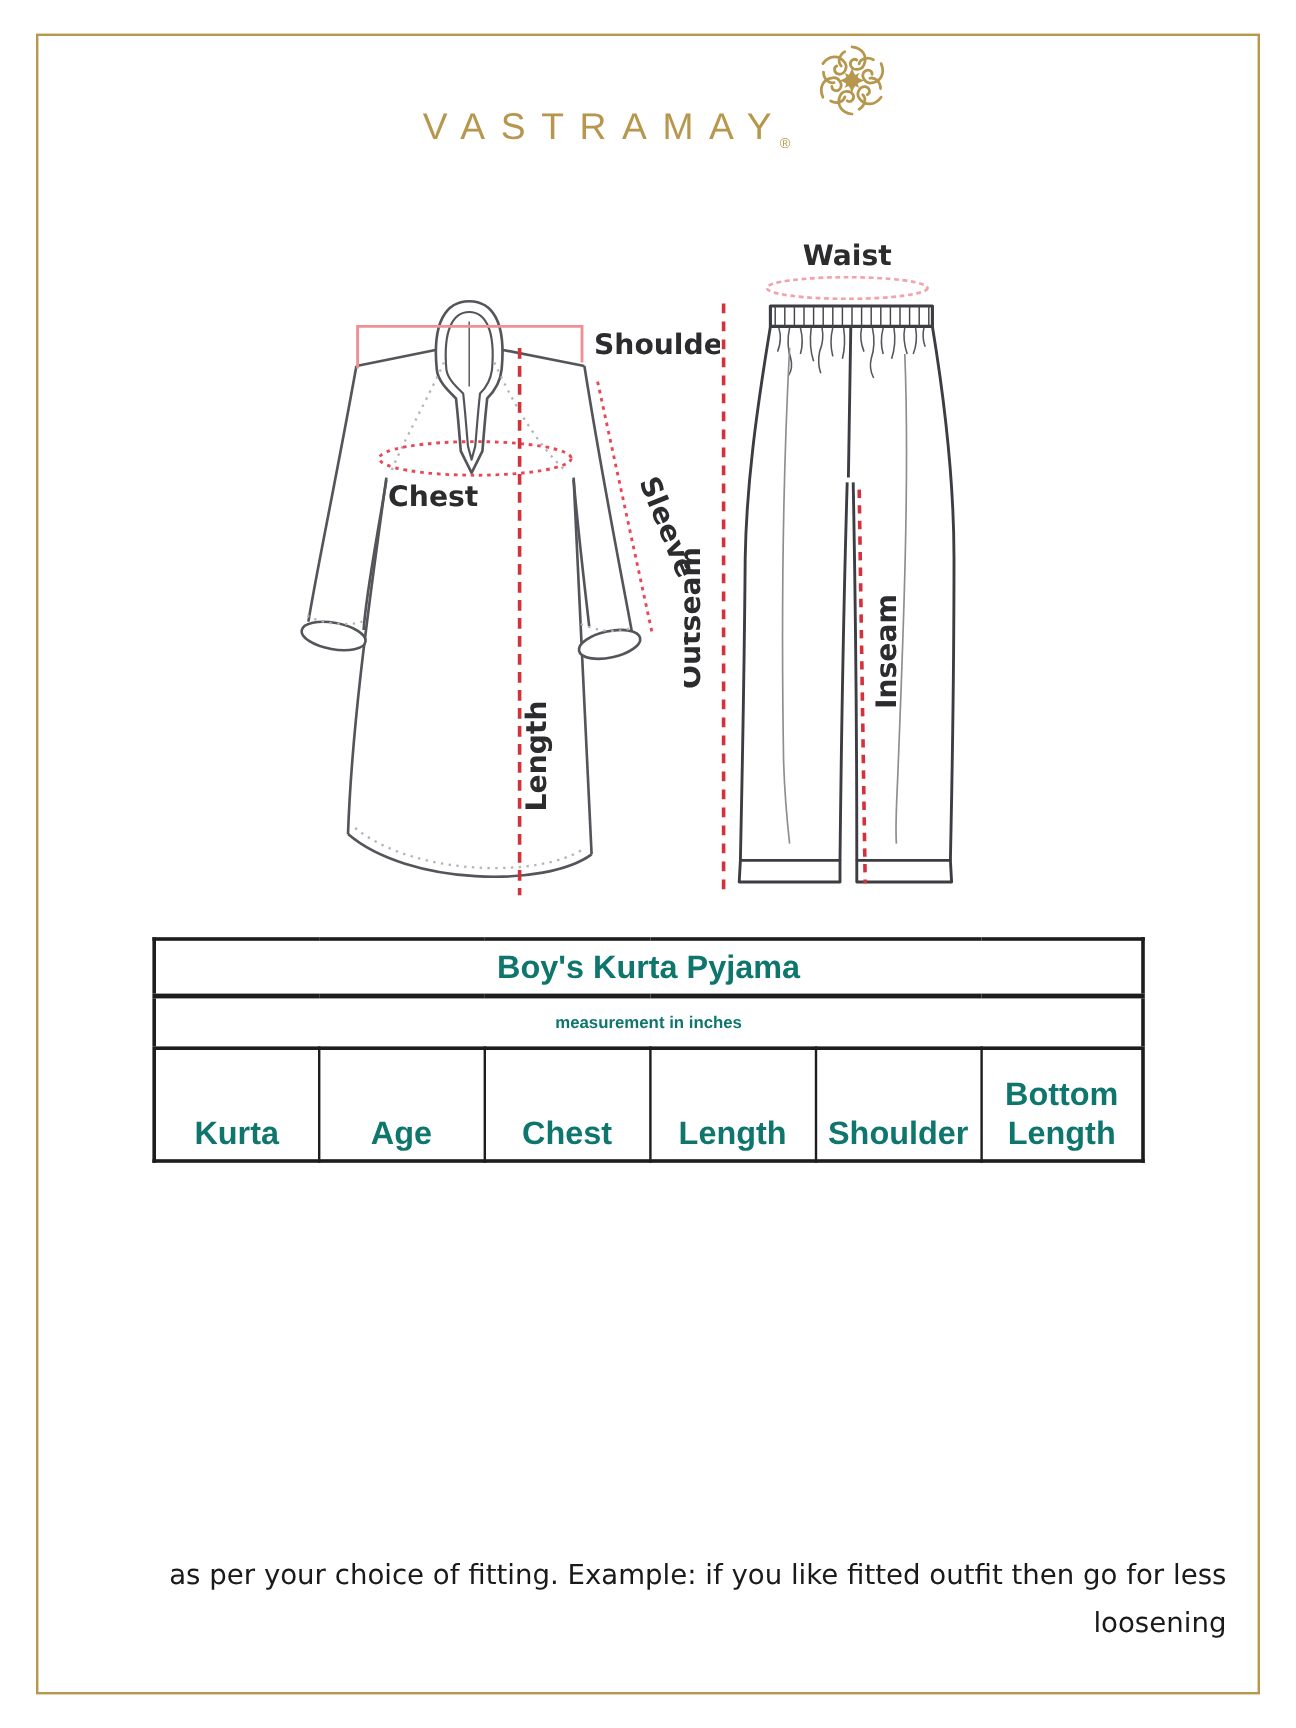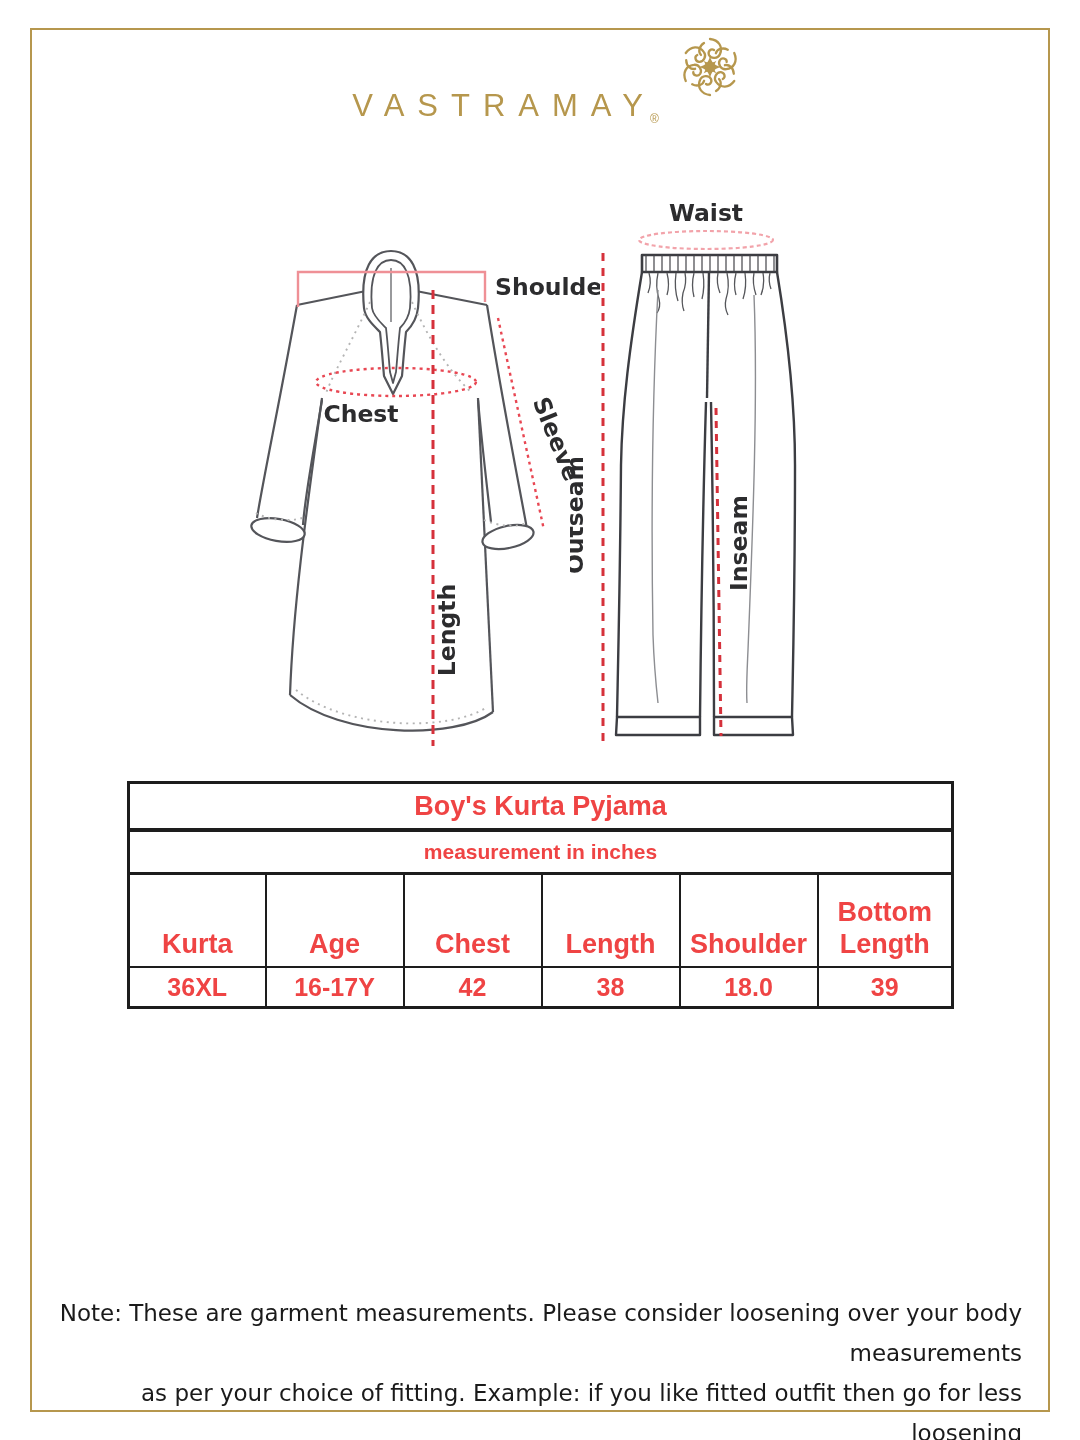--- a/index.html
+++ b/index.html
@@ -18,25 +18,25 @@
 
   
   .kurta-svg{position:absolute;left:150px;top:190px;}
   .pyjama-svg{position:absolute;left:570px;top:195px;}
   .diag-label{font-family:"DejaVu Sans","Liberation Sans",sans-serif;font-size:23.5px;
               font-weight:600;fill:#2c2c2e;}
 
   
   table.size-table{position:absolute;left:127px;top:781px;width:827px;
         border-collapse:collapse;table-layout:fixed;background:#fff;
-        font-family:"Liberation Sans",sans-serif;color:#ef4444;}
+        font-family:"Liberation Sans",sans-serif;color:#0f766e;}
   table.size-table td,table.size-table th{border:2px solid #1d1d1d;text-align:center;
         padding:0 2px;overflow:hidden;}
   tr.title-row th{height:44px;font-size:27px;font-weight:bold;border-bottom:4px solid #1d1d1d;}
-  tr.subtitle-row th{height:40px;font-size:21px;font-weight:bold;border-bottom:3px solid #1d1d1d;}
+  tr.subtitle-row th{height:40px;font-size:14px;font-weight:bold;border-bottom:3px solid #1d1d1d;}
   tr.header-row th{height:86px;font-size:27px;font-weight:bold;vertical-align:bottom;
         padding-bottom:5px;line-height:1.18;}
   tr.data-row td{height:38px;font-size:25px;font-weight:bold;vertical-align:middle;}
   table.size-table{border:3px solid #1d1d1d;}
 
   
   .note{position:absolute;left:55px;right:58px;top:1293px;text-align:right;
         font-family:"DejaVu Sans","Liberation Sans",sans-serif;font-size:23px;
         line-height:40px;color:#1a1a1a;}
 </style>
@@ -181,28 +181,19 @@
         <th colspan="6">measurement in inches</th>
       </tr>
       <tr class="header-row">
         <th>Kurta</th>
         <th>Age</th>
         <th>Chest</th>
         <th>Length</th>
         <th>Shoulder</th>
         <th>Bottom Length</th>
       </tr>
-      <tr class="data-row">
-        <td>36XL</td>
-        <td>16-17Y</td>
-        <td>42</td>
-        <td>38</td>
-        <td>18.0</td>
-        <td>39</td>
-      </tr>
     </tbody>
   </table>
 
   <div class="note">
-    <div>Note: These are garment measurements. Please consider loosening over your body measurements</div>
     <div>as per your choice of fitting. Example: if you like fitted outfit then go for less loosening</div>
   </div>
 </div>
 
 </body></html>

